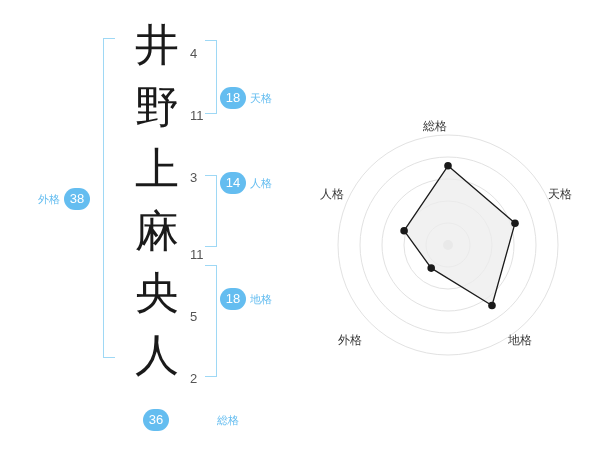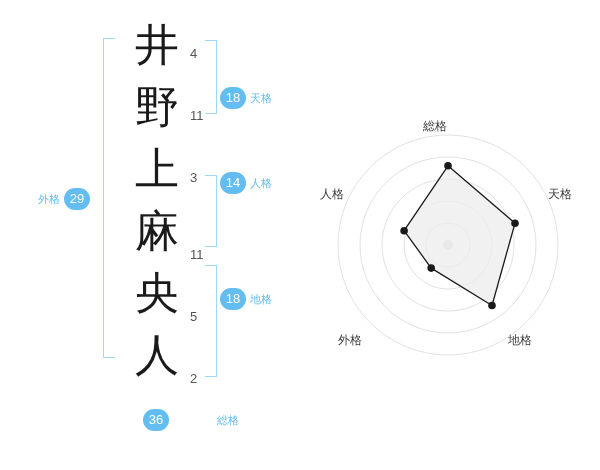--- a/index.html
+++ b/index.html
@@ -144,21 +144,21 @@
       <span class="lbl">人格</span>
     </div>
 
     <div class="chip" style="left:220px; top:288px;">
       <span class="num">18</span>
       <span class="lbl">地格</span>
     </div>
 
     <div class="chip left-label" style="left:38px; top:188px;">
       <span class="lbl">外格</span>
-      <span class="num">29</span>
+      <span class="num">38</span>
     </div>
 
     <div class="chip" style="left:143px; top:409px;gap:48px;">
       <span class="num">36</span>
       <span class="lbl">総格</span>
     </div>
   </div>
 
   <div id="radar-panel">
     <svg id="radar-svg" width="280" height="470" viewBox="0 0 280 470">

